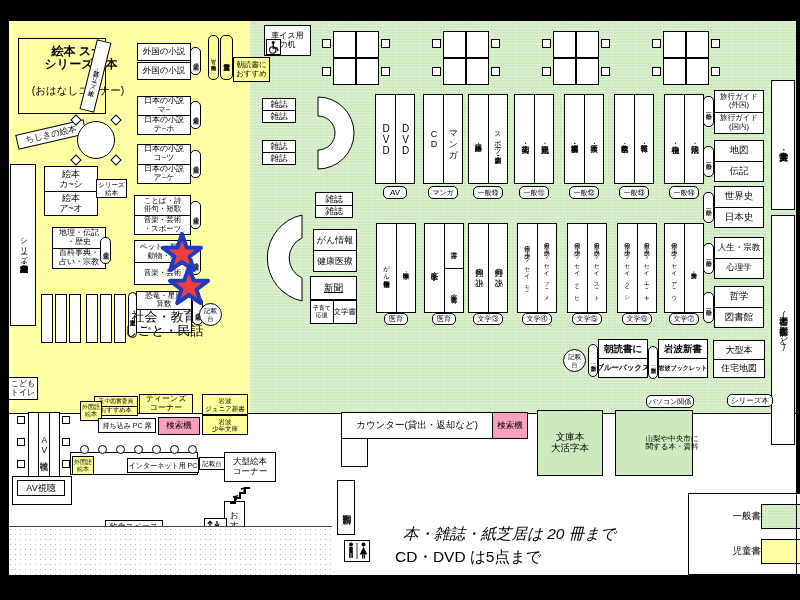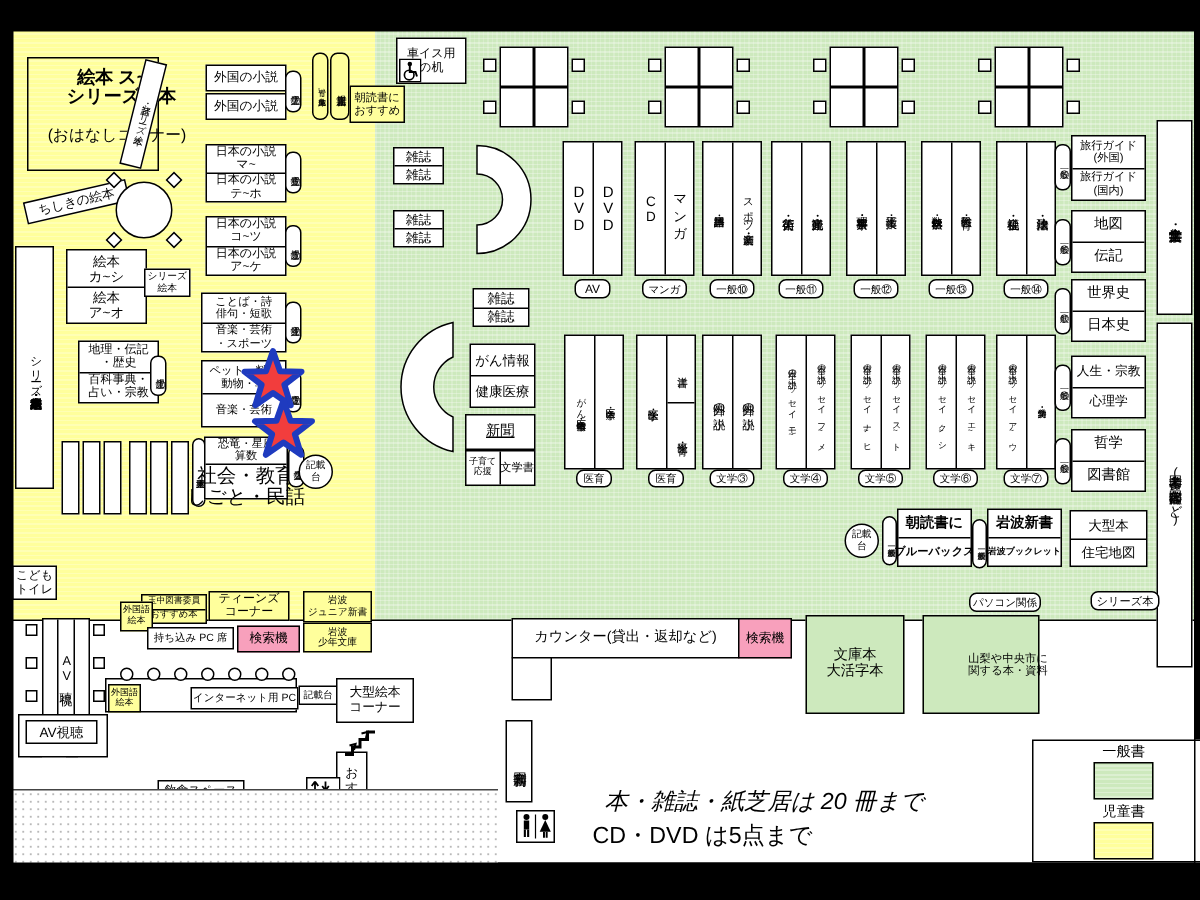--- a/index.html
+++ b/index.html
@@ -34,21 +34,21 @@
   .vtag{border:1px solid #000;background:#fff;border-radius:5px;display:flex;justify-content:center;align-items:center;}
   .circle{border:1px solid #000;background:#fff;border-radius:50%;display:flex;flex-direction:column;justify-content:center;align-items:center;}
   .rect{border:1px solid #000;background:#fff;}
   .label{display:flex;flex-direction:column;justify-content:center;}
   .chair{position:absolute;box-sizing:border-box;border:1px solid #000;background:#fff;}
   .stool{position:absolute;box-sizing:border-box;border:1px solid #000;background:#fff;border-radius:50%;}
   #dining-pattern{position:absolute;background:#fff;background-image:radial-gradient(#b9b9b9 .8px,transparent .9px);background-size:5px 5px;border-top:1px solid #444;}
   #title-box{position:absolute;border:2px solid #000;background:#fff;display:flex;justify-content:center;align-items:center;font-weight:bold;}
   .note{position:absolute;white-space:nowrap;}
   #legend-box{position:absolute;border:1px solid #000;background:#fff;display:flex;flex-direction:column;justify-content:space-evenly;padding:0 8px;}
-  .legend-row{display:flex;flex-direction:column;align-items:center;justify-content:center;}
+  .legend-row{display:flex;flex-direction:row;align-items:center;justify-content:flex-end;}
   .swatch{width:40px;height:25px;border:1px solid #000;box-sizing:border-box;}
   svg{display:block;}
 </style>
 </head>
 <body>
 
 <div id="stage">
   <div class="region" id="children-area"></div>
   <div class="region" id="general-area"></div>
   <div class="region" id="floor-area"></div>

